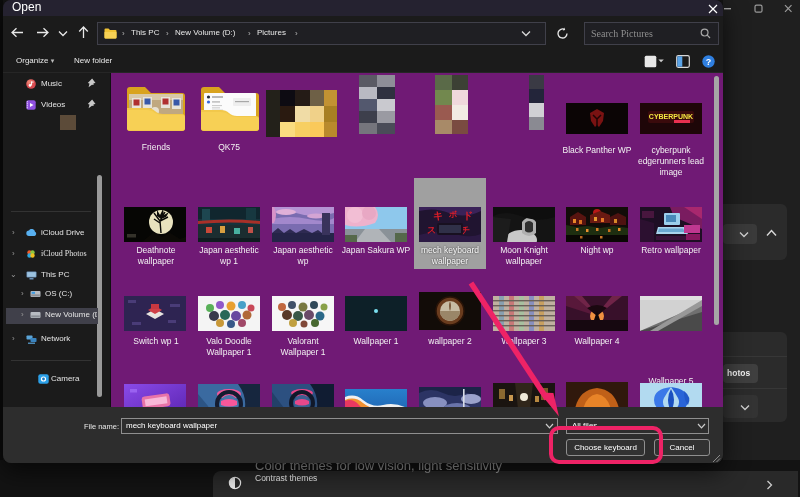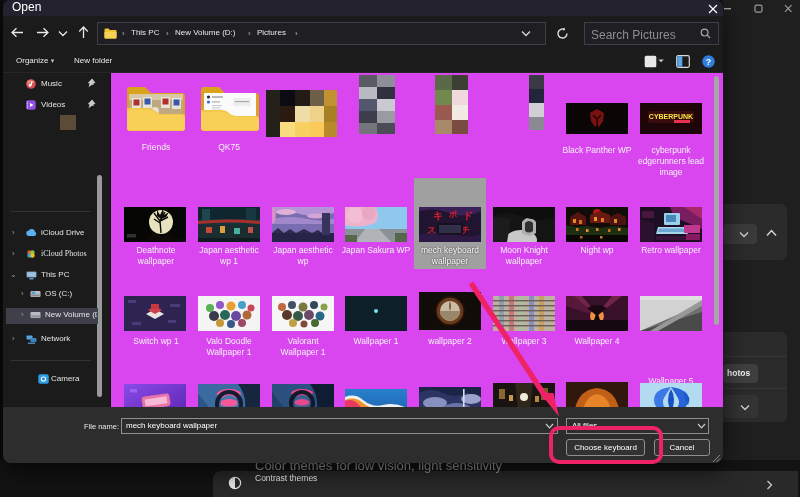--- a/index.html
+++ b/index.html
@@ -10,21 +10,21 @@
   #bgbottom{left:0;top:460px;width:800px;height:37px;background:#131313;}
   .bgcard{position:absolute;background:#2b2b2b;}
   .bgbtn{position:absolute;background:#3a3a3a;border-radius:4px;}
   #ctcard{left:213px;top:471px;width:585px;height:26px;background:#292929;border-radius:8px 0 0 0;}
   #dialog{left:3px;top:0;width:720px;height:463px;background:#191919;
           border-radius:8px;box-shadow:0 8px 24px rgba(0,0,0,.65);}
   #titlebar{left:3px;top:0;width:720px;height:16px;background:#252230;border-radius:8px 8px 0 0;}
   #addr{left:3px;top:16px;width:720px;height:32px;background:#1b1b1b;}
   #toolbar{left:3px;top:48px;width:720px;height:25px;background:#1b1b1b;border-bottom:1px solid #262626;box-sizing:border-box;}
   #sidebar{left:3px;top:73px;width:107px;height:334px;background:#1b1b1b;}
-  #filelist{left:111px;top:73px;width:612px;height:334px;background:#d946ef;overflow:hidden;}
+  #filelist{left:111px;top:73px;width:612px;height:334px;background:#701a75;overflow:hidden;}
   #bottombar{left:3px;top:407px;width:720px;height:56px;background:#2d2d2d;border-radius:0 0 8px 8px;}
   .ibox{position:absolute;background:#1f1f23;border:1px solid #40404a;box-sizing:border-box;}
   .crumbtxt{position:absolute;color:#e8e8e8;font-size:8px;white-space:nowrap;}
   .sep{position:absolute;color:#b8b8b8;font-size:8px;}
   .toolbtn{position:absolute;color:#e8e8e8;font-size:8px;}
   .sideitem{position:absolute;color:#e4e4e4;font-size:8px;white-space:nowrap;}
   .sbchev{position:absolute;color:#9a9a9a;font-size:8px;line-height:8px;}
   .lbl{position:absolute;color:#f2f2f2;font-size:8.5px;line-height:11px;text-align:center;}
   .thumb{position:absolute;overflow:hidden;}
   .btn{position:absolute;background:#323232;border:1px solid #8f8f8f;border-radius:3px;
@@ -108,21 +108,21 @@
 <svg class="abs" style="left:521px;top:30px;width:10px;height:7px" viewBox="0 0 10 7">
   <path d="M1 1.5 L5 5.5 L9 1.5" fill="none" stroke="#d8d8d8" stroke-width="1.3"></path>
 </svg>
 
 <svg class="abs" style="left:556px;top:27px;width:13px;height:13px" viewBox="0 0 13 13">
   <path d="M11 6.5 A4.5 4.5 0 1 1 8.6 2.5" fill="none" stroke="#e8e8e8" stroke-width="1.3"></path>
   <path d="M8.2 0.6 L9.2 2.9 L6.8 3.6 Z" fill="#e8e8e8"></path>
 </svg>
 
 <div class="ibox" style="left:584px;top:22px;width:135px;height:23px;"></div>
-<div class="abs" style="left:591px;top:28px;color:#8e8e8e;font-size:12px;">Search Pictures</div>
+<div class="abs" style="left:591px;top:28px;color:#8e8e8e;font-size:10px;font-family:Liberation Serif, serif;">Search Pictures</div>
 <svg class="abs" style="left:700px;top:28px;width:11px;height:11px" viewBox="0 0 11 11">
   <circle cx="4.6" cy="4.6" r="3.4" fill="none" stroke="#a8a8a8" stroke-width="1.2"></circle>
   <path d="M7.2 7.2 L10 10" stroke="#a8a8a8" stroke-width="1.2"></path>
 </svg>
 
 <div class="abs" id="toolbar"></div>
 <div class="toolbtn" style="left:16px;top:56px;">Organize <span style="font-size:7px;color:#bbbbbb;">▾</span></div>
 <div class="toolbtn" style="left:74px;top:56px;">New folder</div>
 <svg class="abs" style="left:644px;top:55px;width:22px;height:13px" viewBox="0 0 22 13">
   <rect x="0.7" y="0.7" width="11.6" height="11.6" rx="1.5" fill="#e8e8e8"></rect>

